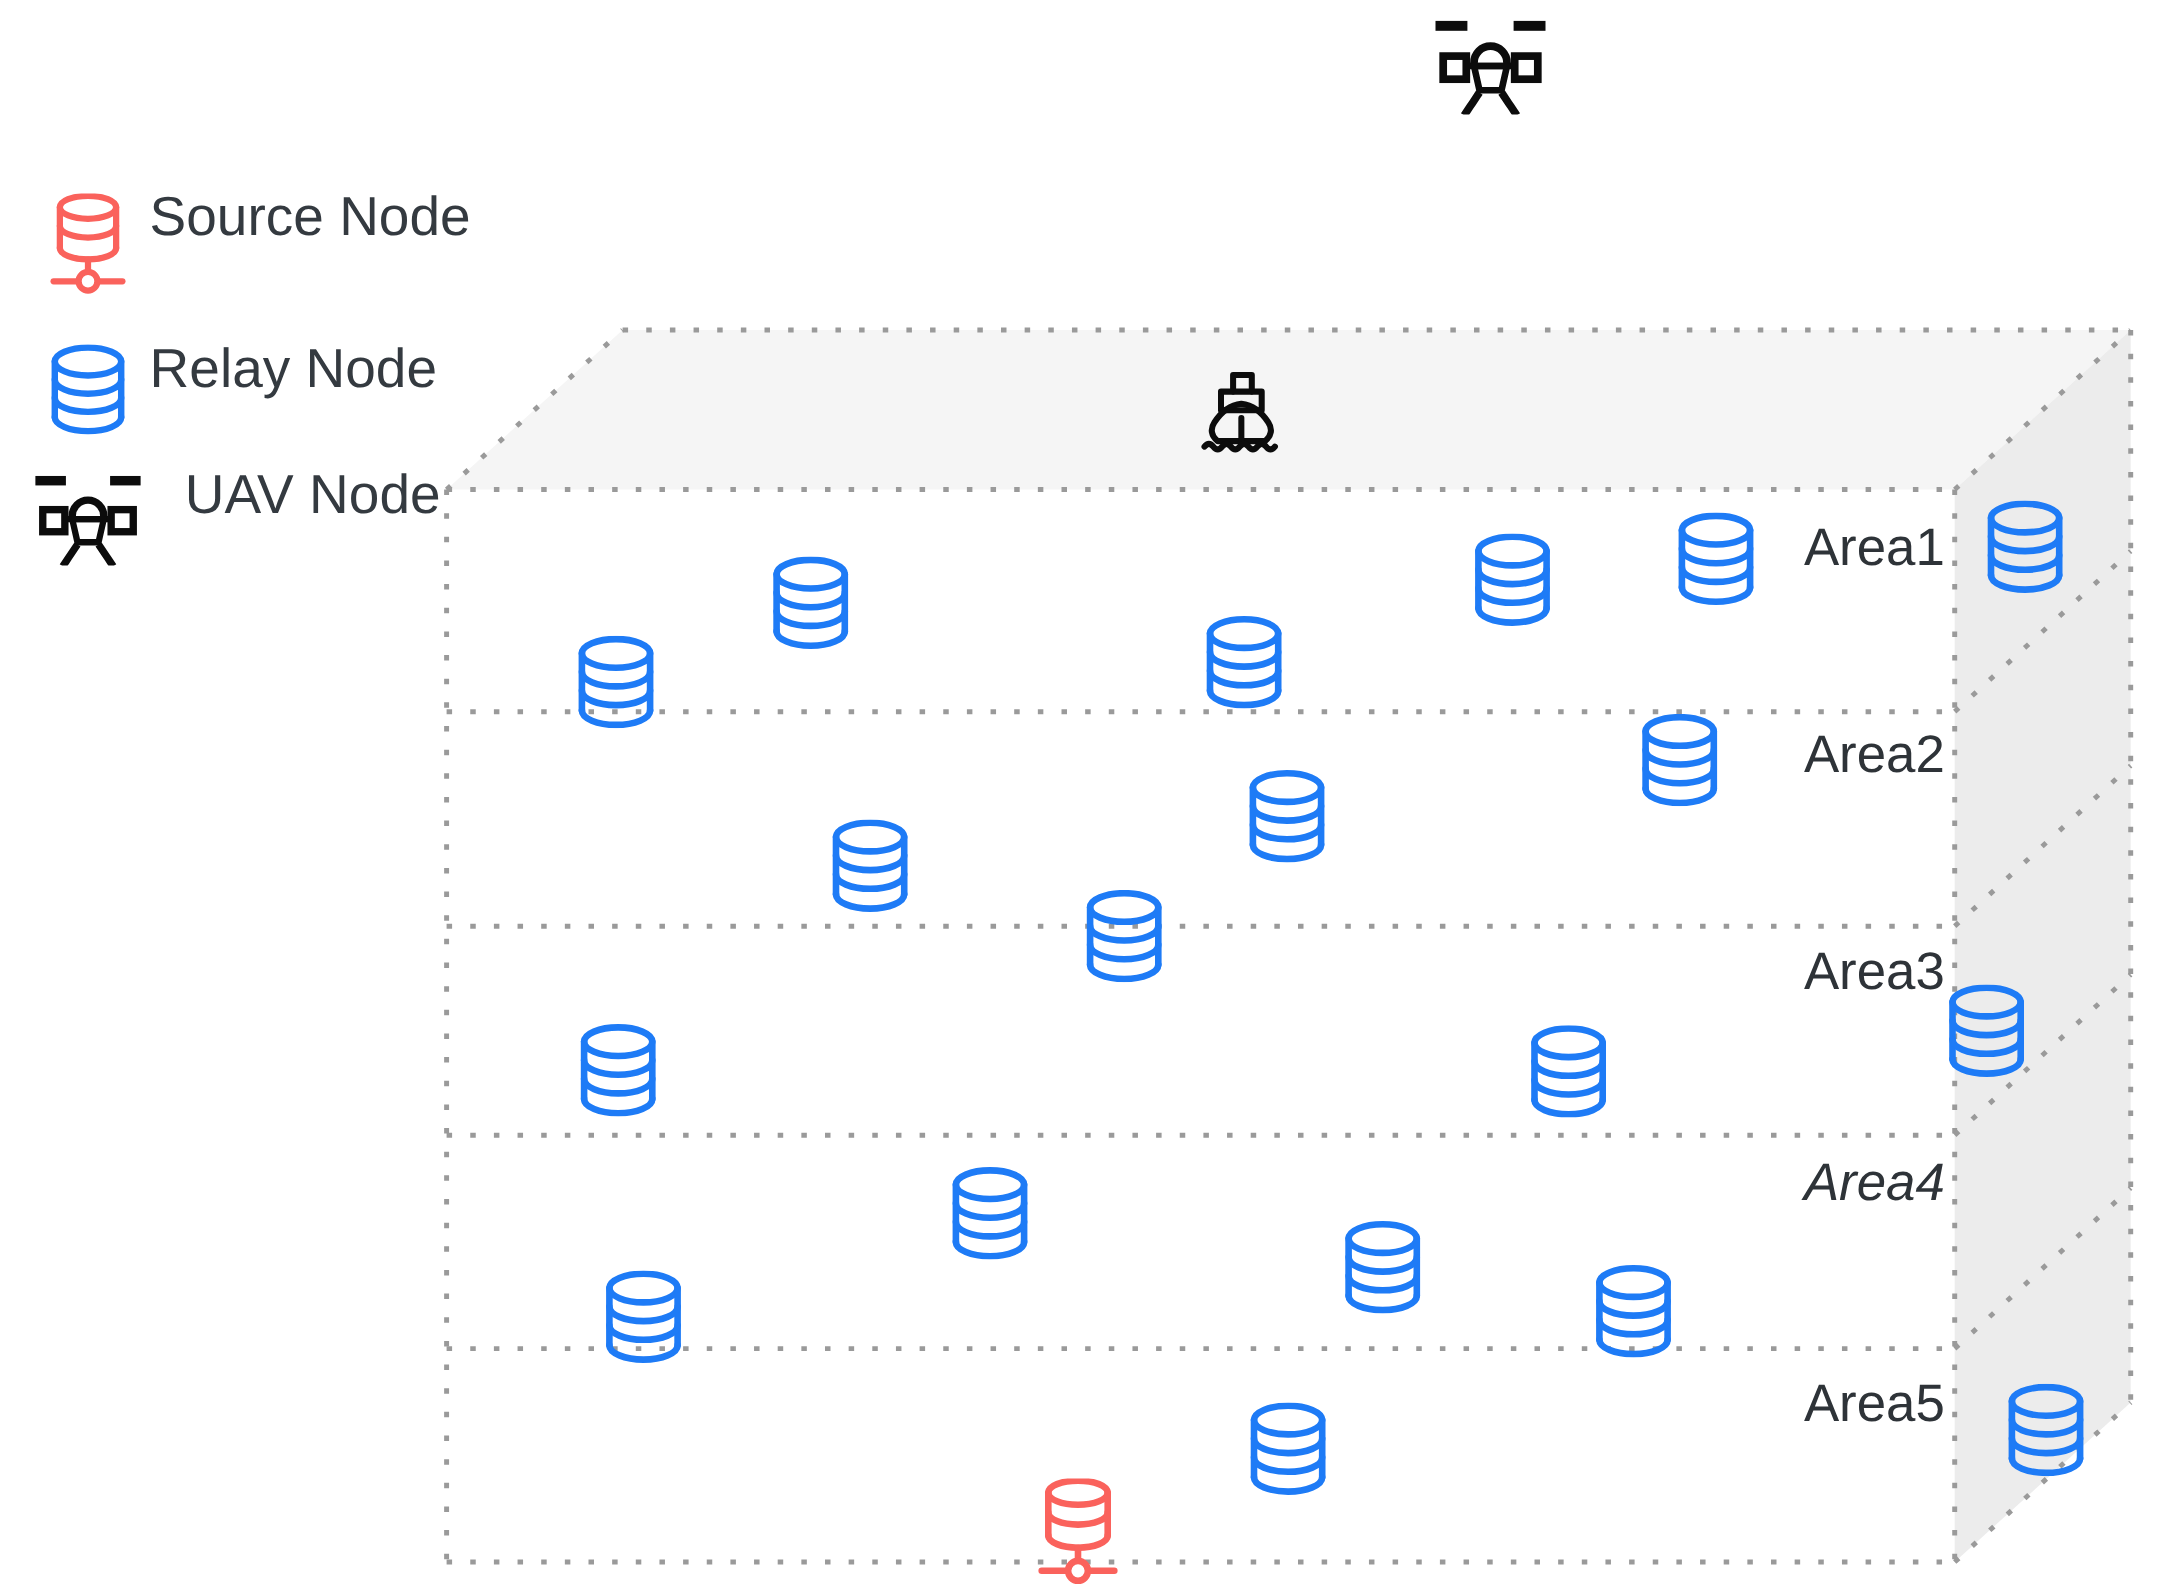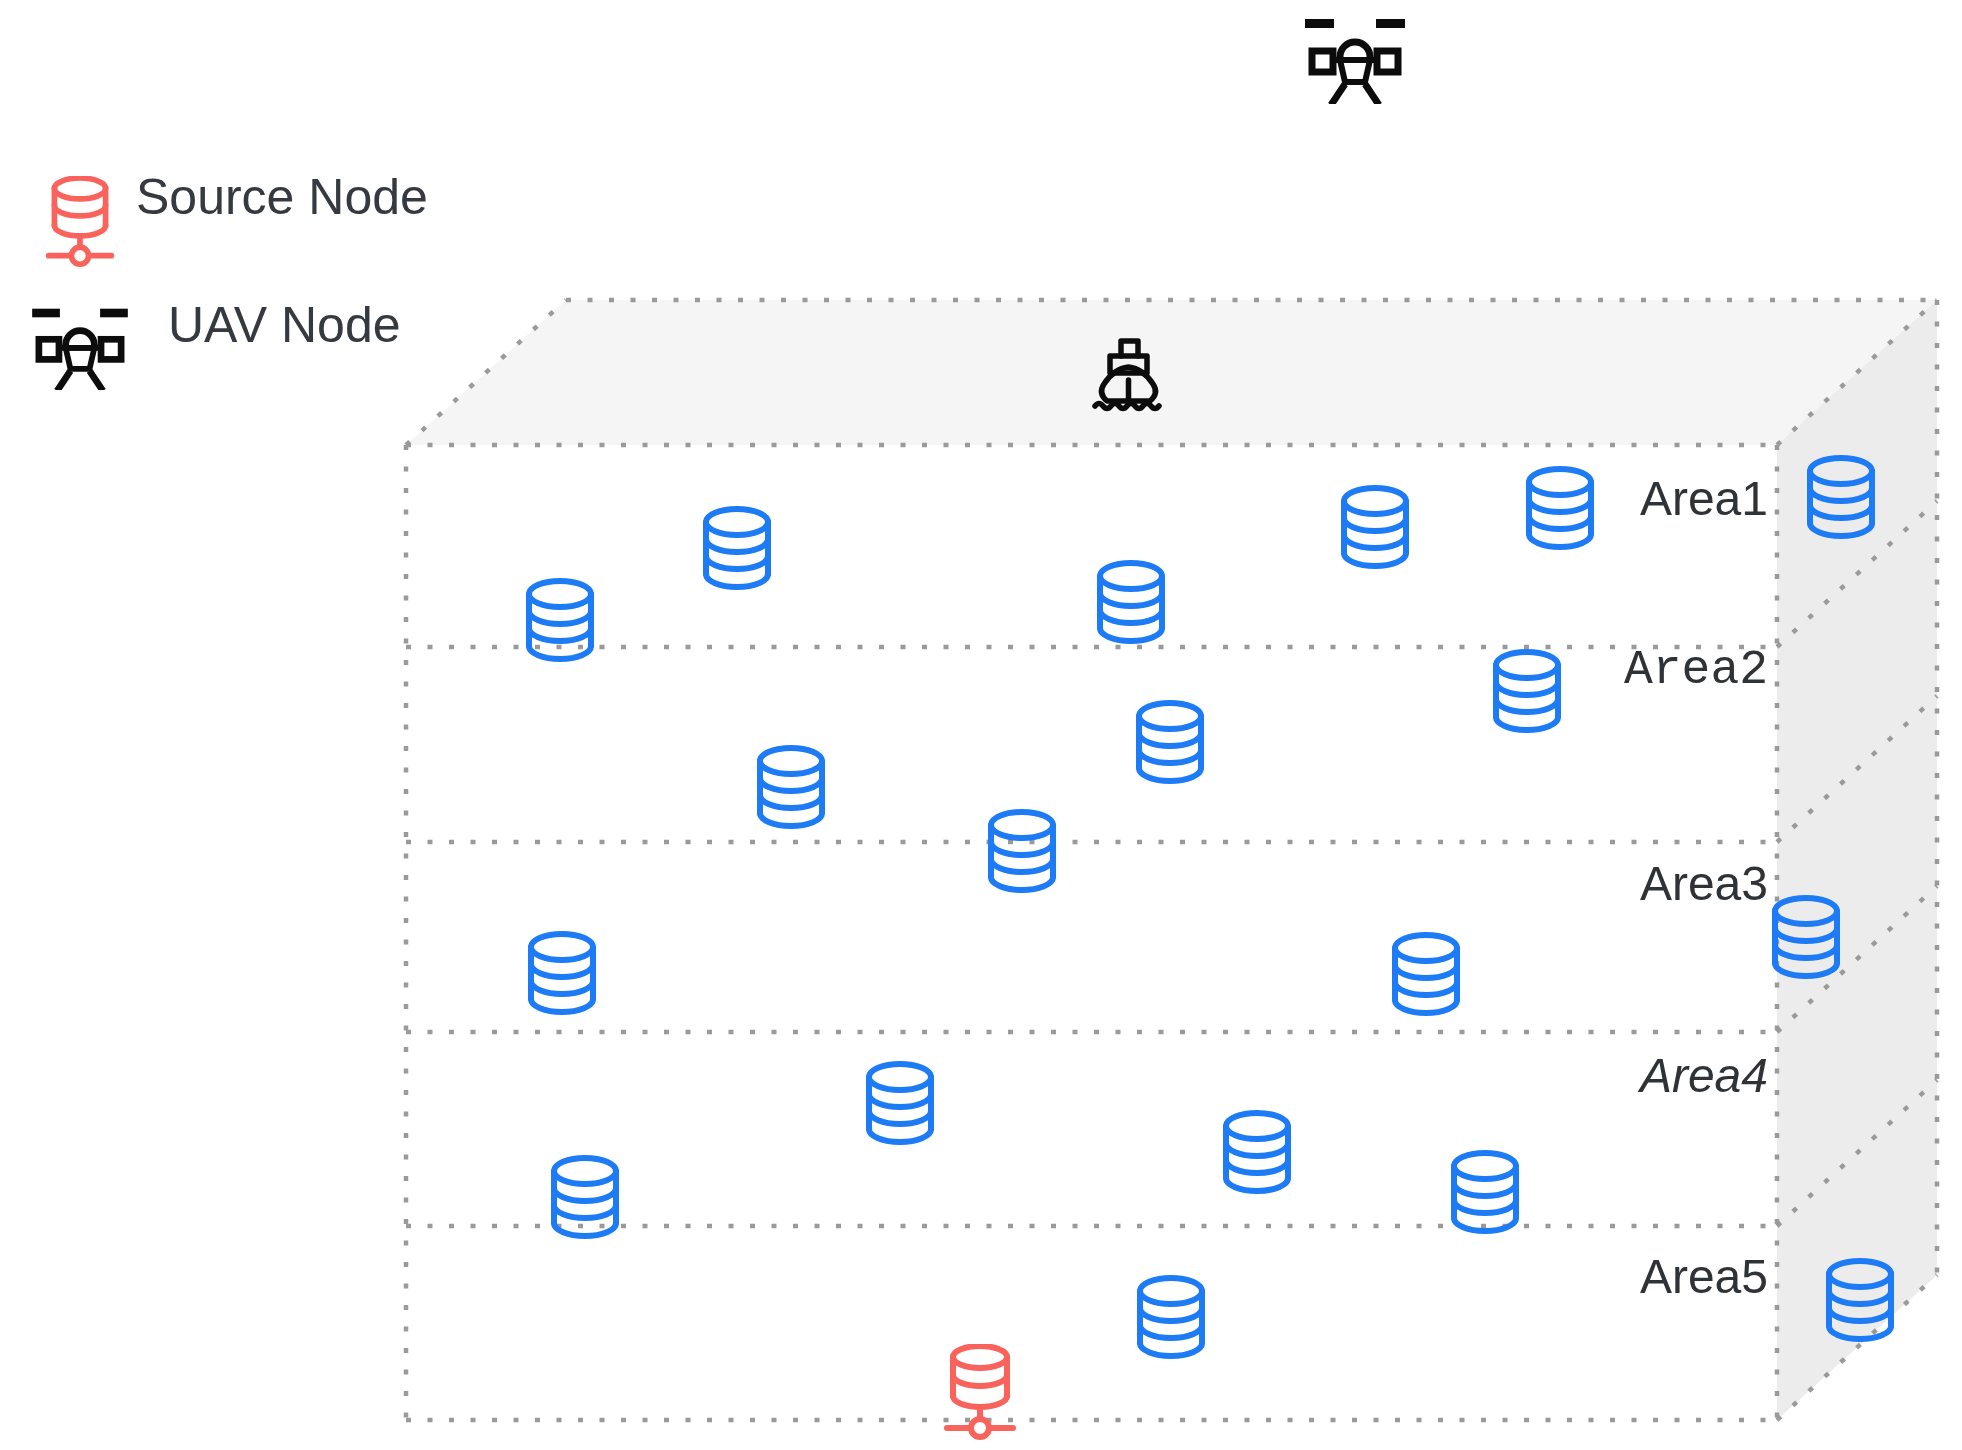--- a/index.html
+++ b/index.html
@@ -55,21 +55,21 @@
 
       <line x1="1777" y1="647" x2="1937" y2="501"></line>
       <line x1="1777" y1="842" x2="1937" y2="696"></line>
       <line x1="1777" y1="1032" x2="1937" y2="886"></line>
       <line x1="1777" y1="1226" x2="1937" y2="1080"></line>
     </g>
   </svg>
 
   <div id="label-layer">
       <div class="area-label" style="top: 473px;">Area1</div>
-      <div class="area-label" style="top: 644px; font-family: Liberation Mono, monospace;">Area2</div>
+      <div class="area-label" style="top: 661px;">Area2</div>
       <div class="area-label" style="top: 858px;">Area3</div>
       <div class="area-label" style="top: 1050px; font-style: italic;">Area4</div>
       <div class="area-label" style="top: 1251px;">Area5</div>
     </div>
   <div id="node-layer">
       <div class="node" style="left: 522px; top: 578px;"><svg width="76" height="84" viewBox="0 0 76 84" fill="none">
     <g stroke="#1e7bf6" stroke-width="6" stroke-linecap="round">
       <ellipse cx="38" cy="16" rx="31" ry="13"></ellipse>
       <path d="M7,16 V68"></path>
             <path d="M69,16 V68"></path>
@@ -305,20 +305,35 @@
       <path d="M11,31 A27,11 0 0 0 65,31"></path>
       <path d="M11,52 A27,11 0 0 0 65,52"></path>
       <path d="M38,63 V74"></path>
       <path d="M5,84 H71"></path>
       <circle cx="38" cy="84" r="9" fill="#ffffff"></circle>
     </g>
           </svg>
         </span>
       <span class="legend-label">Source Node</span>
     </div>
+    <div class="legend-row row-relay">
+      <span class="legend-icon">
+          <svg width="74" height="82" viewBox="0 0 76 84" fill="none">
+    <g stroke="#1e7bf6" stroke-width="6" stroke-linecap="round">
+      <ellipse cx="38" cy="16" rx="31" ry="13"></ellipse>
+      <path d="M7,16 V68"></path>
+              <path d="M69,16 V68"></path>
+      <path d="M7,33 A31,13 0 0 0 69,33"></path>
+      <path d="M7,50 A31,13 0 0 0 69,50"></path>
+      <path d="M7,68 A31,13 0 0 0 69,68"></path>
+    </g>
+          </svg>
+        </span>
+      <span class="legend-label">Relay Node</span>
+    </div>
     <div class="legend-row row-uav">
       <span class="legend-icon">
           <svg width="100" height="88" viewBox="0 0 104 92" fill="none">
     <g stroke="#0c0c0c" stroke-linecap="square">
       <rect x="2" y="7" width="29" height="9" fill="#0c0c0c" stroke="none"></rect>
       <rect x="73" y="7" width="29" height="9" fill="#0c0c0c" stroke="none"></rect>
       <rect x="9" y="39" width="21" height="21" stroke-width="7"></rect>
       <rect x="74" y="39" width="21" height="21" stroke-width="7"></rect>
       <path d="M37,45 A15,15 0 0 1 67,45" stroke-width="7"></path>
       <path d="M32,48 H72" stroke-width="6"></path>

